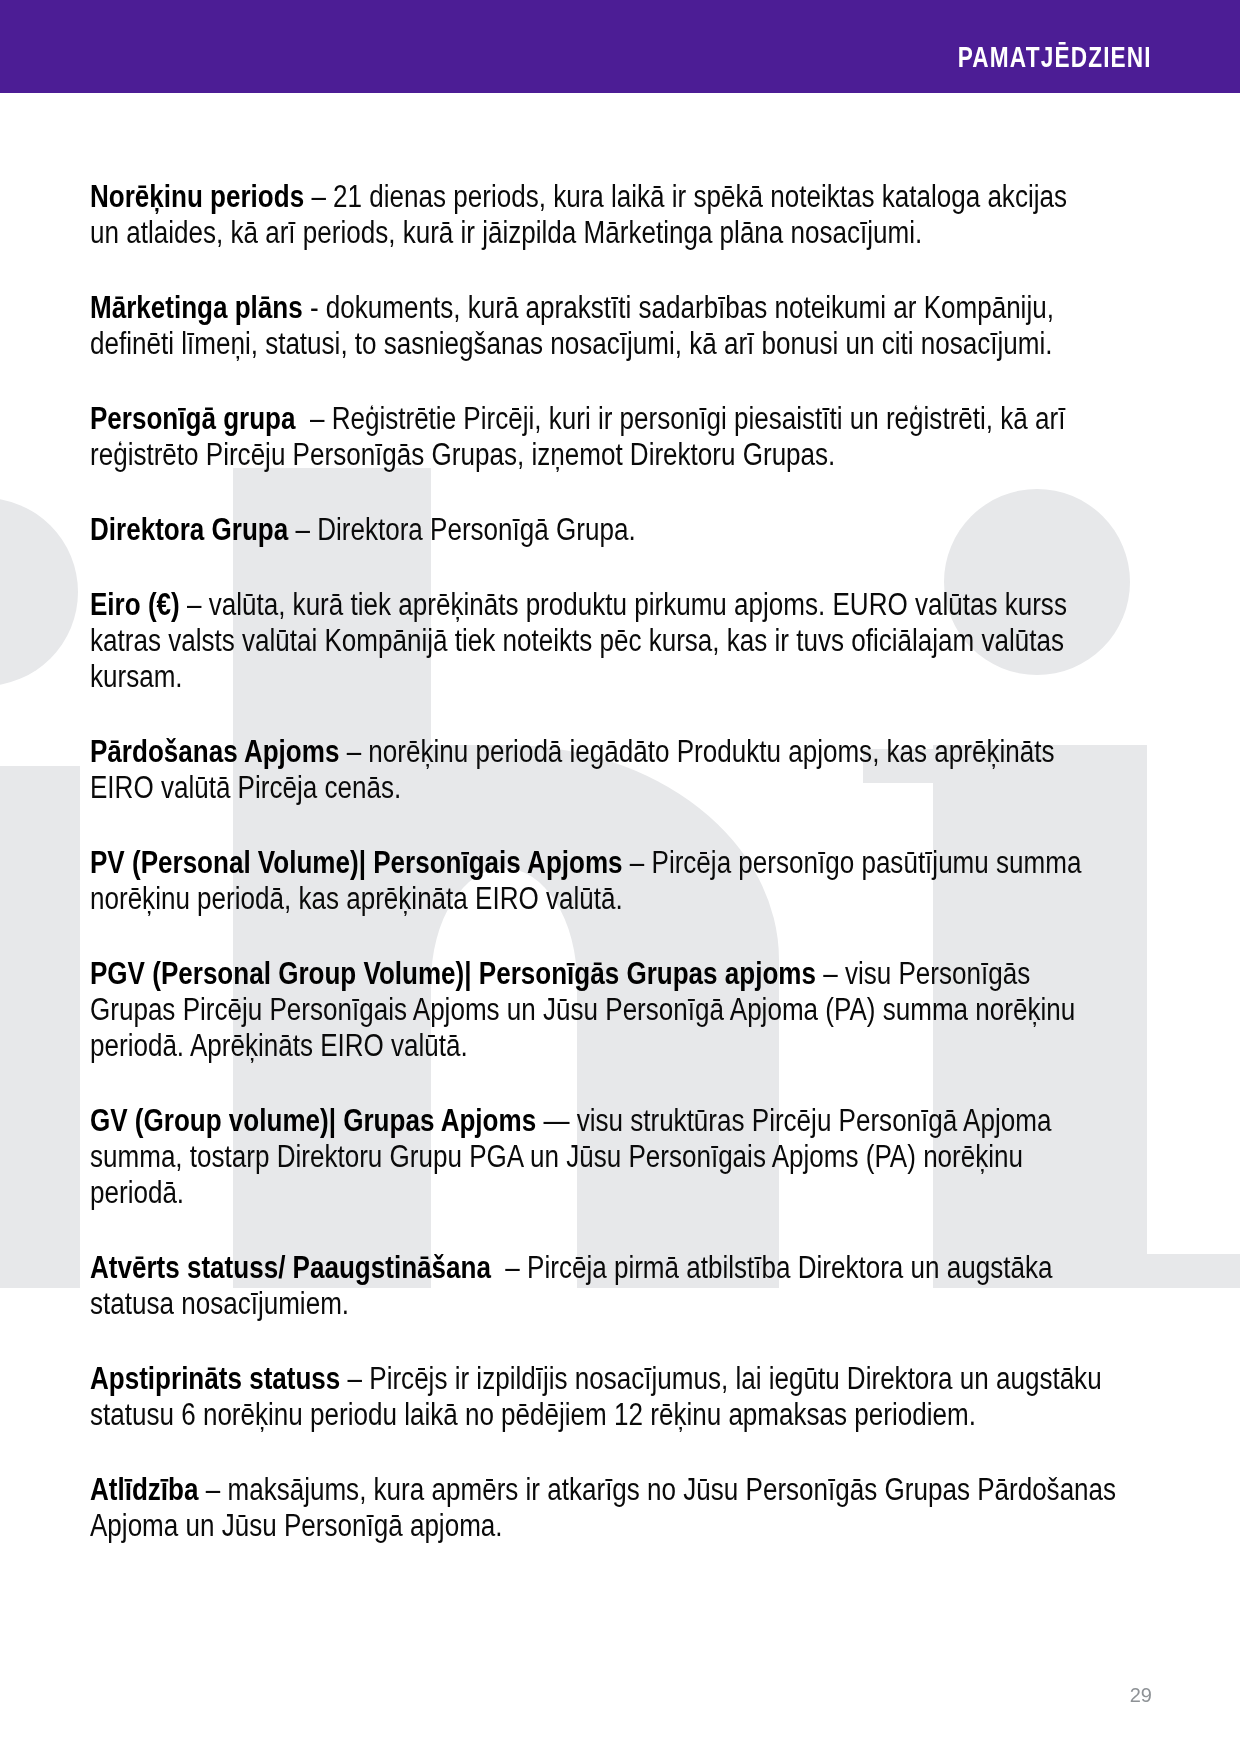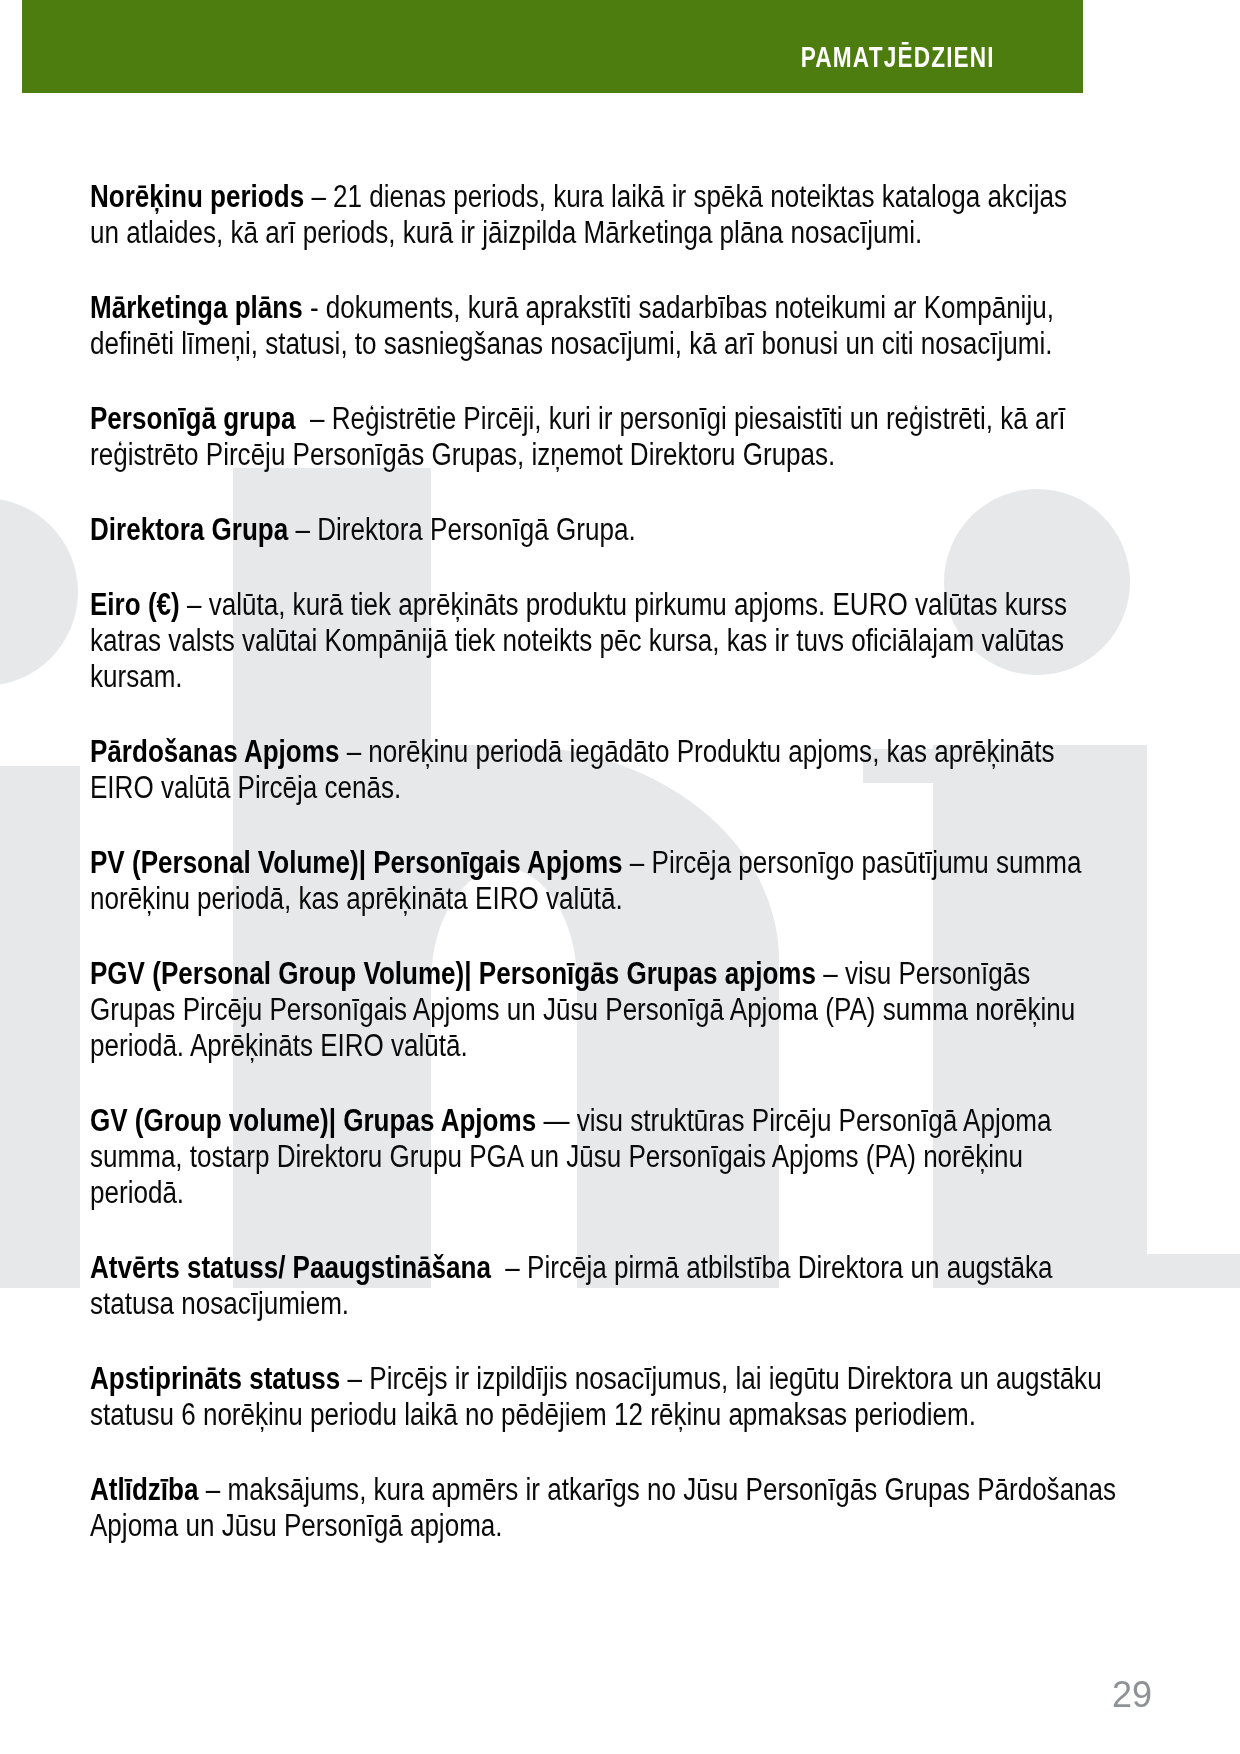--- a/index.html
+++ b/index.html
@@ -6,22 +6,22 @@
   .page{
     position:relative;
     width:1240px;height:1754px;
     margin:0 auto;
     background:#ffffff;
     overflow:hidden;
     font-family:"Liberation Sans","DejaVu Sans",sans-serif;
   }
   
   .header-bar{
-    position:absolute;left:0;top:0;width:1061px;height:93px;
-    background:#4d7c0f;z-index:3;margin-left:22px;
+    position:absolute;left:0;top:0;width:1240px;height:93px;
+    background:#4c1d95;z-index:3;
   }
   .header-title{
     position:absolute;right:88px;top:40px;
     color:#ffffff;font-weight:700;font-size:29px;line-height:34px;
     letter-spacing:1.5px;white-space:nowrap;
     transform:scaleX(0.78);transform-origin:right center;
   }
   
   .wm{position:absolute;background:#e7e8ea;z-index:0;}
   .wm-dot-left{left:-110px;top:498px;width:188px;height:188px;border-radius:50%;}
@@ -43,21 +43,21 @@
   .def{
     margin:0 0 39px 0;
     font-size:31px;line-height:36px;
     white-space:pre-wrap;
   }
   .def:last-child{margin-bottom:0;}
   .def .term{font-weight:700;color:#000000;}
   
   .page-number{
     position:absolute;right:88px;top:1680px;z-index:2;
-    font-size:36px;line-height:30px;color:#8e9296;
+    font-size:20px;line-height:30px;color:#8e9296;
   }
 </style>
 </head>
 <body>
 
 <div class="page">
 
   <div class="wm wm-dot-left"></div>
   <div class="wm wm-stem-left"></div>
   <div class="wm wm-h-stem"></div>

